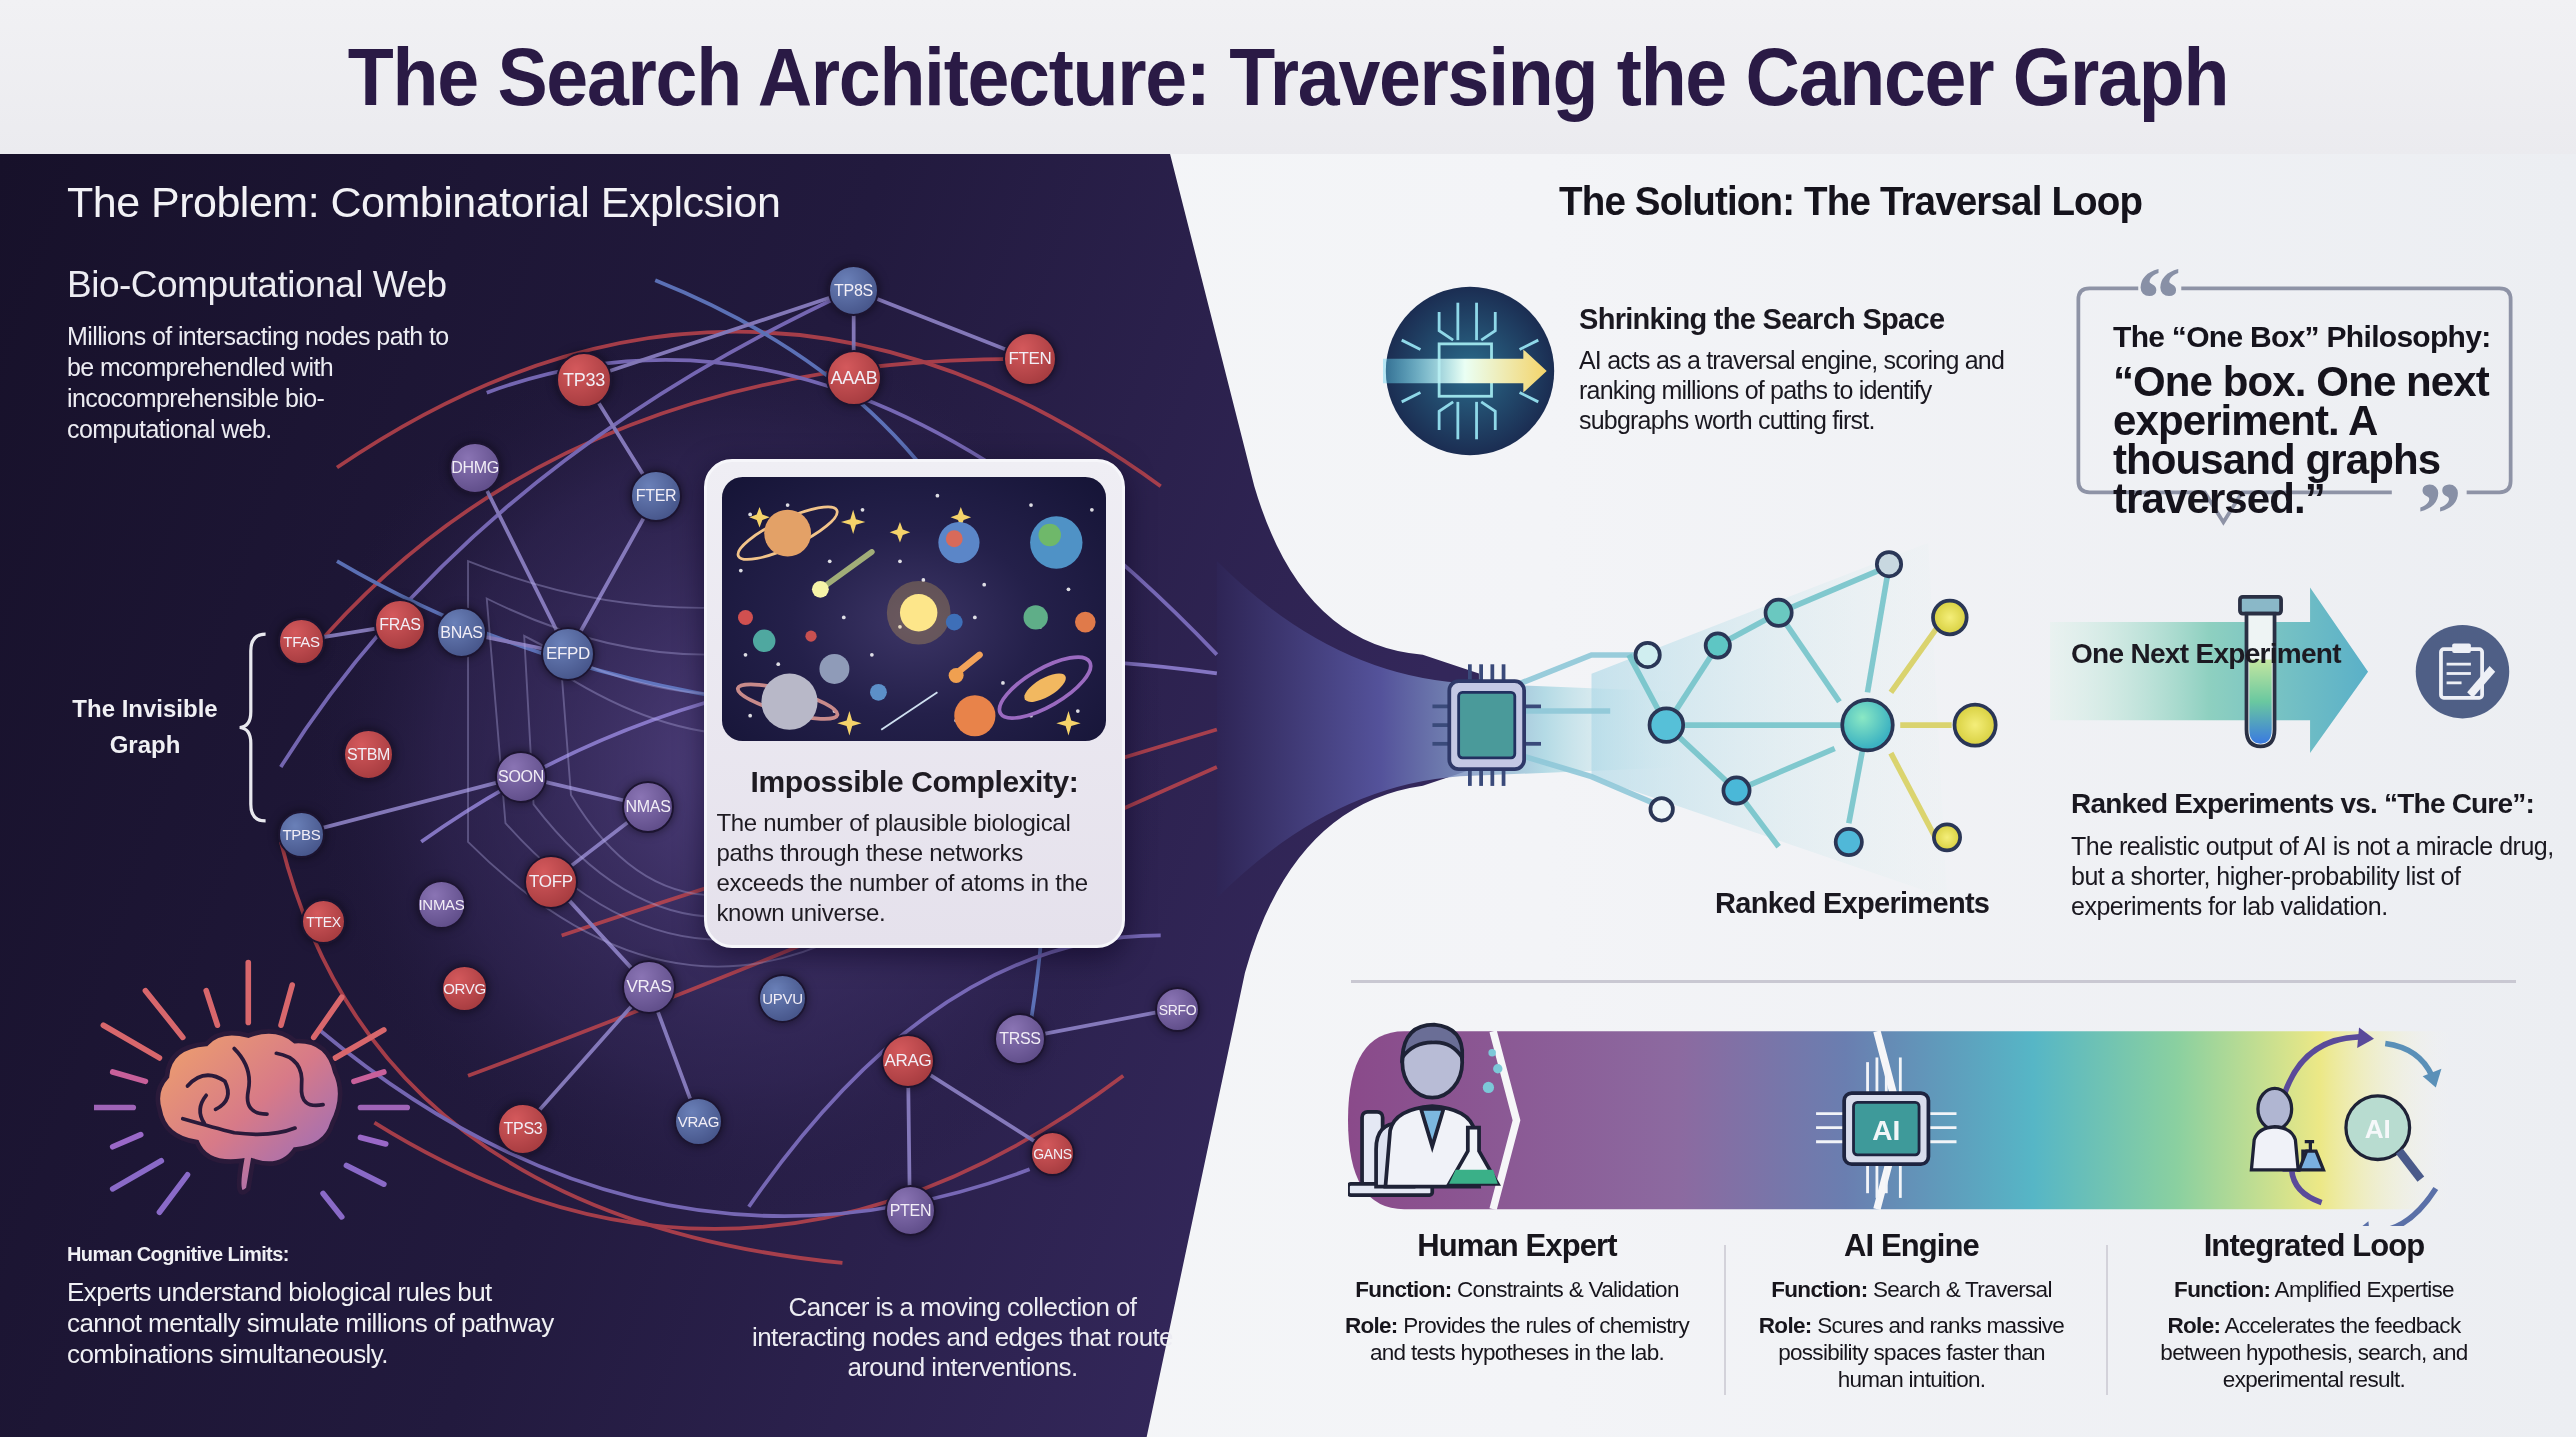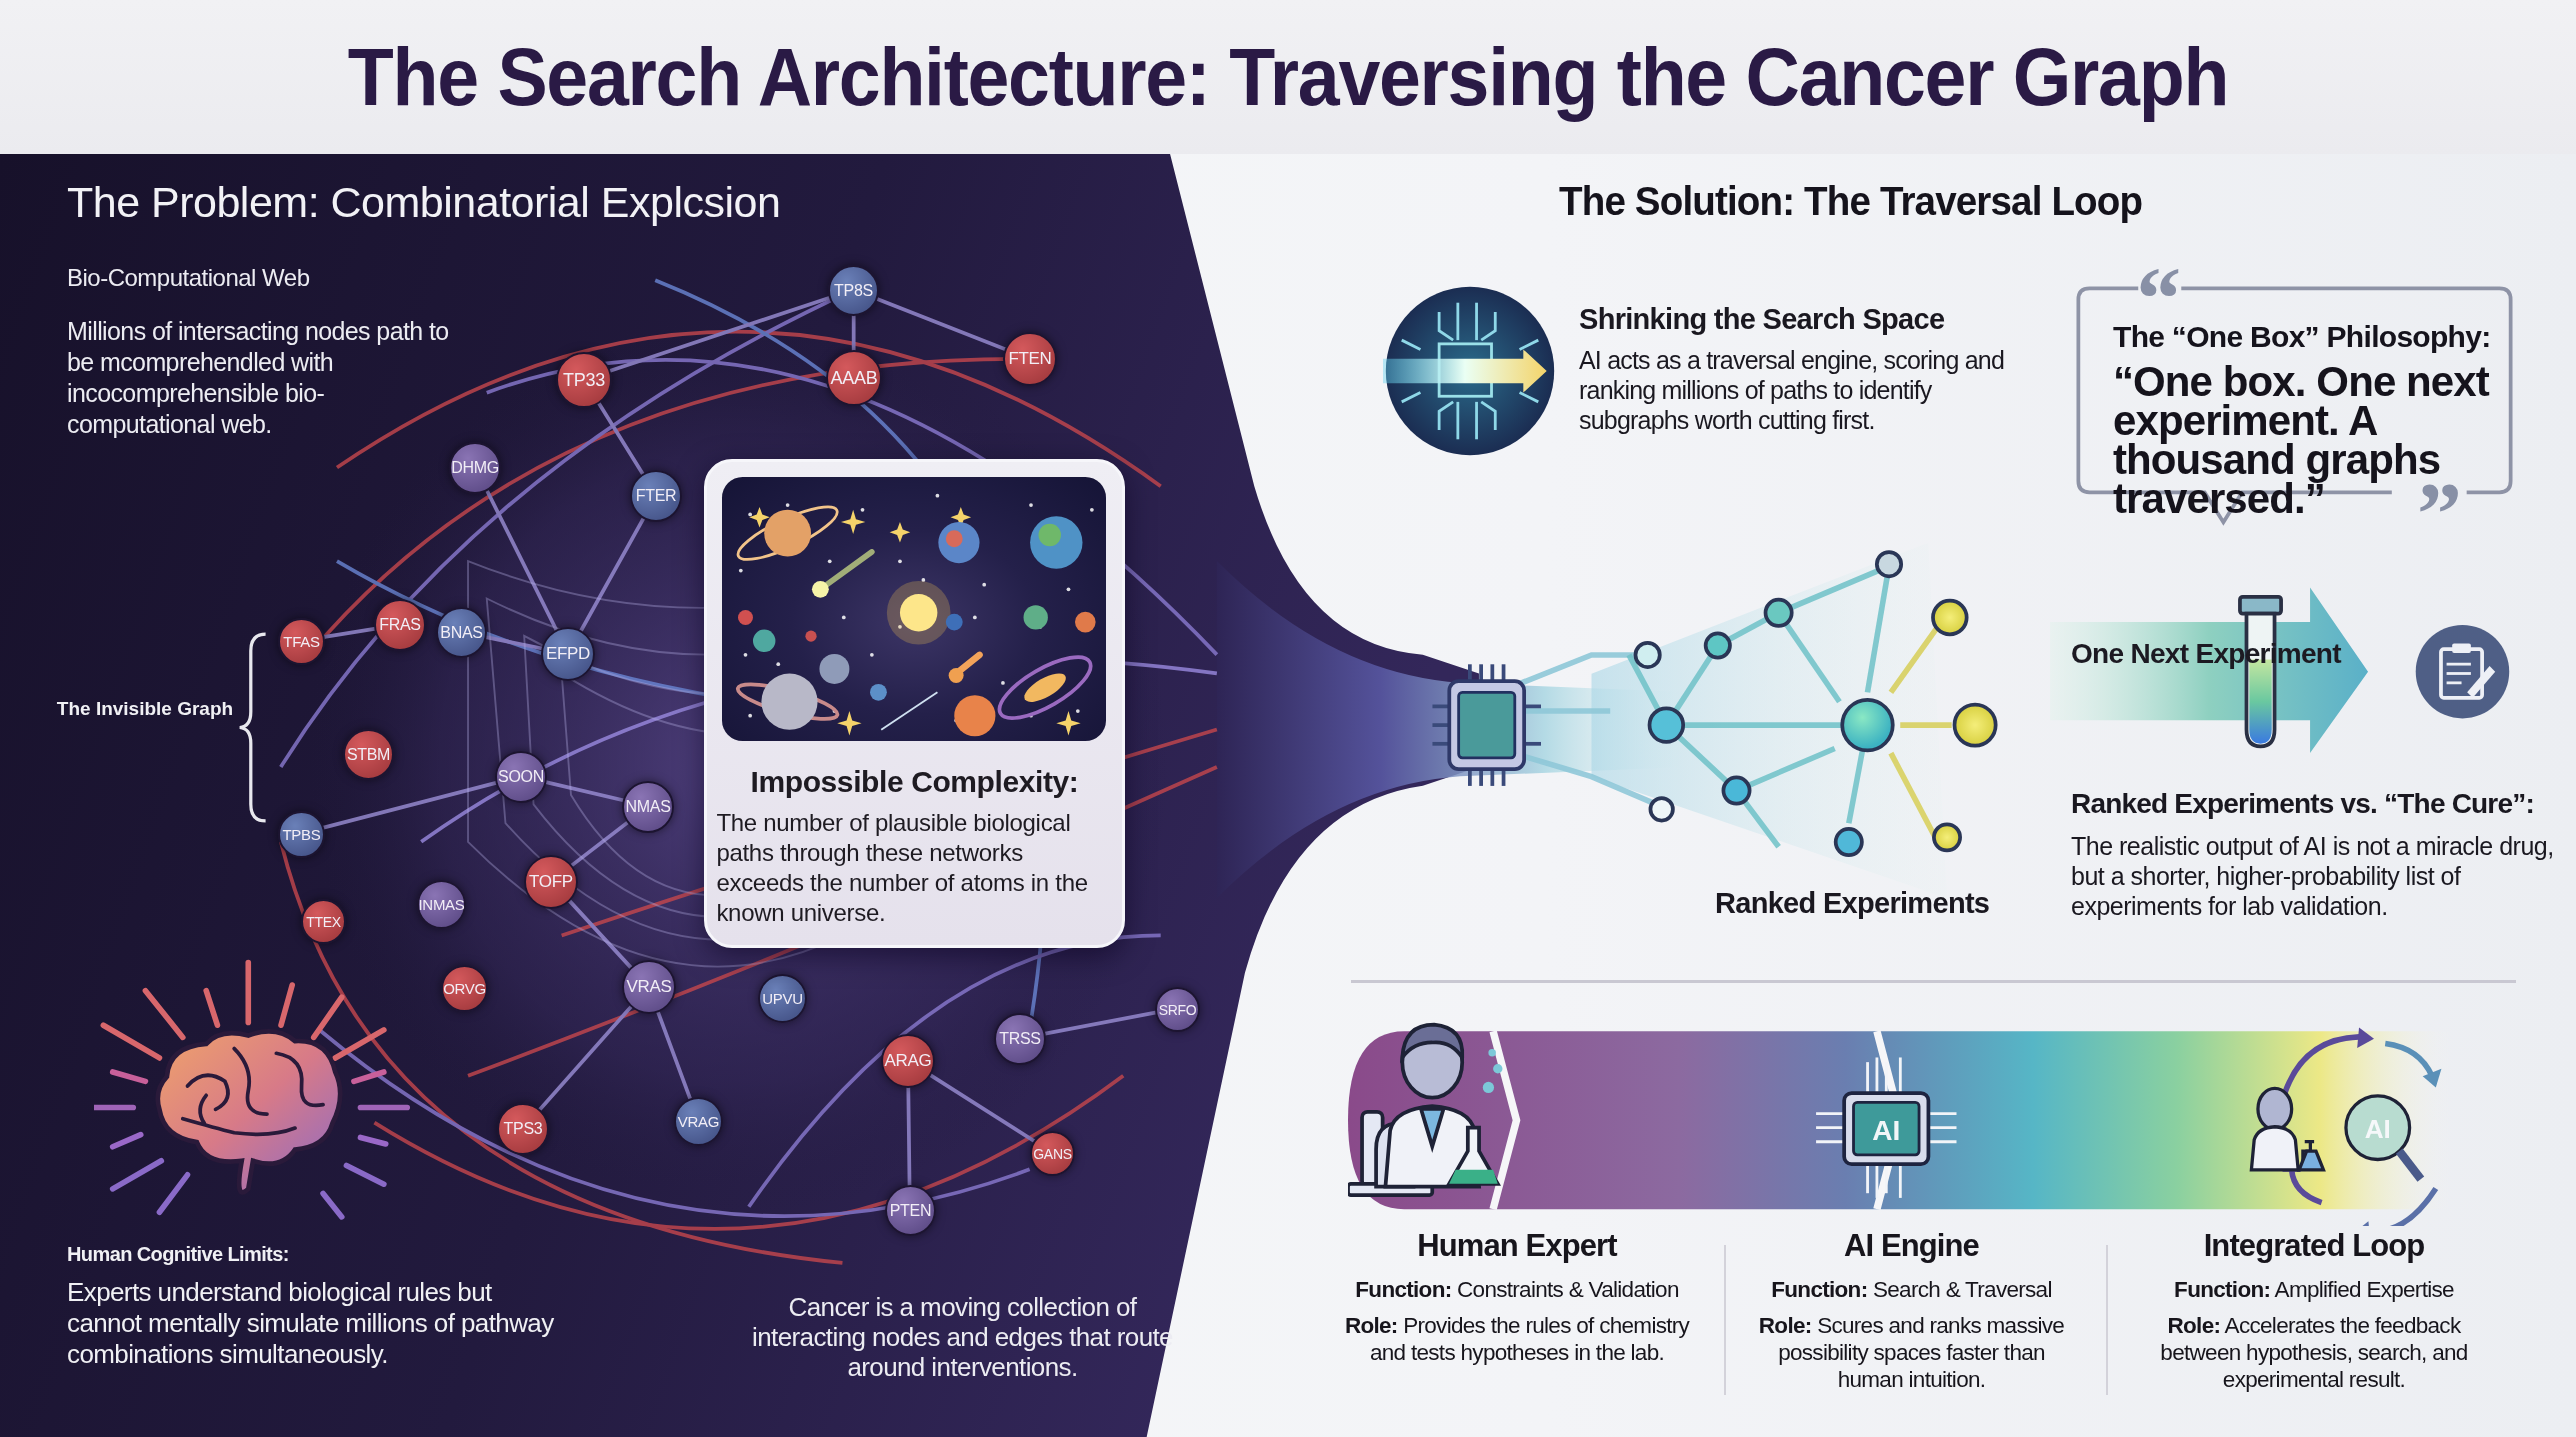--- a/index.html
+++ b/index.html
@@ -26,26 +26,26 @@
 
   
   .dark-panel { position: absolute; left: 0; top: 154px; width: 2576px; height: 1283px; pointer-events: none; }
   .dark-panel svg { width: 100%; height: 100%; display: block; }
 
   .problem-title {
     position: absolute; left: 67px; top: 178px; color: #f2f2f6;
     font-size: 43px; font-weight: 400; letter-spacing: -0.5px;
   }
   .bio-web { position: absolute; left: 67px; top: 264px; width: 393px; color: #ececf2; }
-  .bio-web .h { font-size: 24px; margin-bottom: 24px; letter-spacing: -0.5px; }
+  .bio-web .h { font-size: 37px; margin-bottom: 15px; letter-spacing: -0.5px; }
   .bio-web .p { font-size: 25px; line-height: 31px; letter-spacing: -0.6px; }
 
   .invisible {
     position: absolute; left: 56px; top: 691px; width: 178px; text-align: center;
-    color: #f0f0f4; font-size: 19px; line-height: 36px; font-weight: 700;
+    color: #f0f0f4; font-size: 24px; line-height: 36px; font-weight: 700;
   }
   .brace { position: absolute; left: 236px; top: 629px; width: 37px; height: 197px; }
 
   .cog { position: absolute; left: 67px; top: 1243px; width: 487px; color: #f0f0f4; }
   .cog .h { font-size: 20px; font-weight: 700; margin-bottom: 11.2px; letter-spacing: -0.6px; }
   .cog .p { font-size: 26px; line-height: 31px; letter-spacing: -0.6px; }
 
   .cancer-note {
     position: absolute; left: 738px; top: 1292px; width: 449px; color: #ececf2;
     font-size: 26px; line-height: 30px; letter-spacing: -0.6px; text-align: center;

